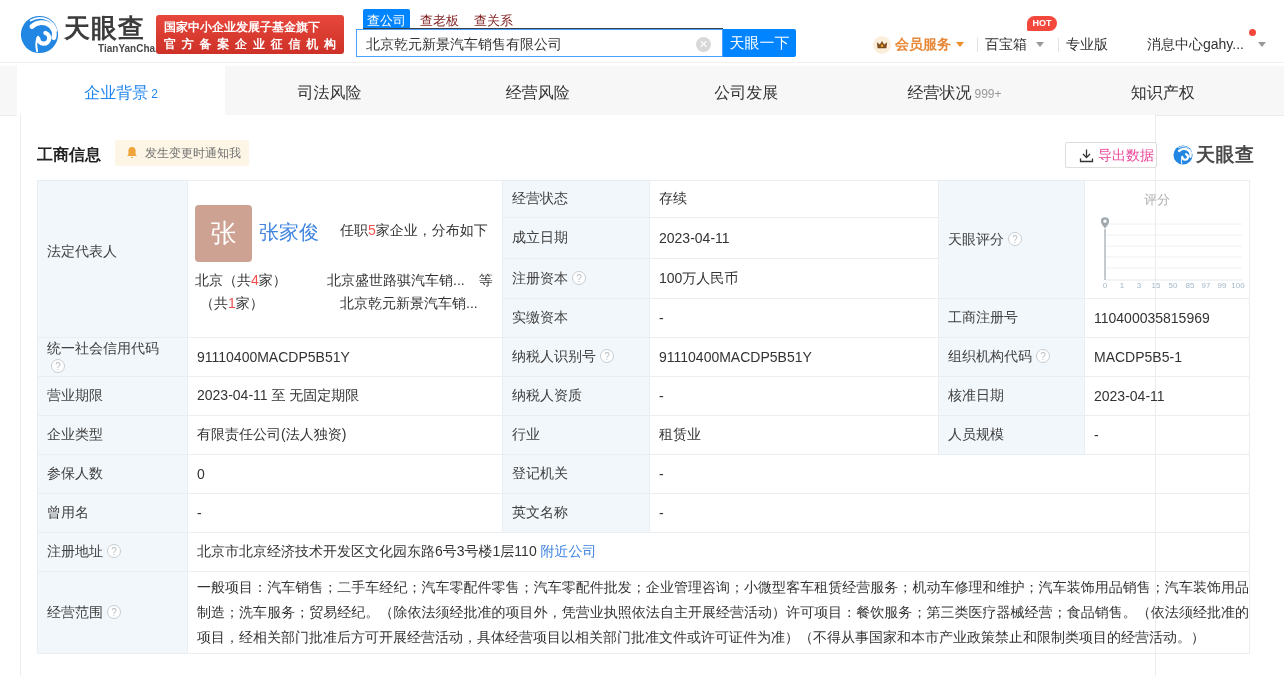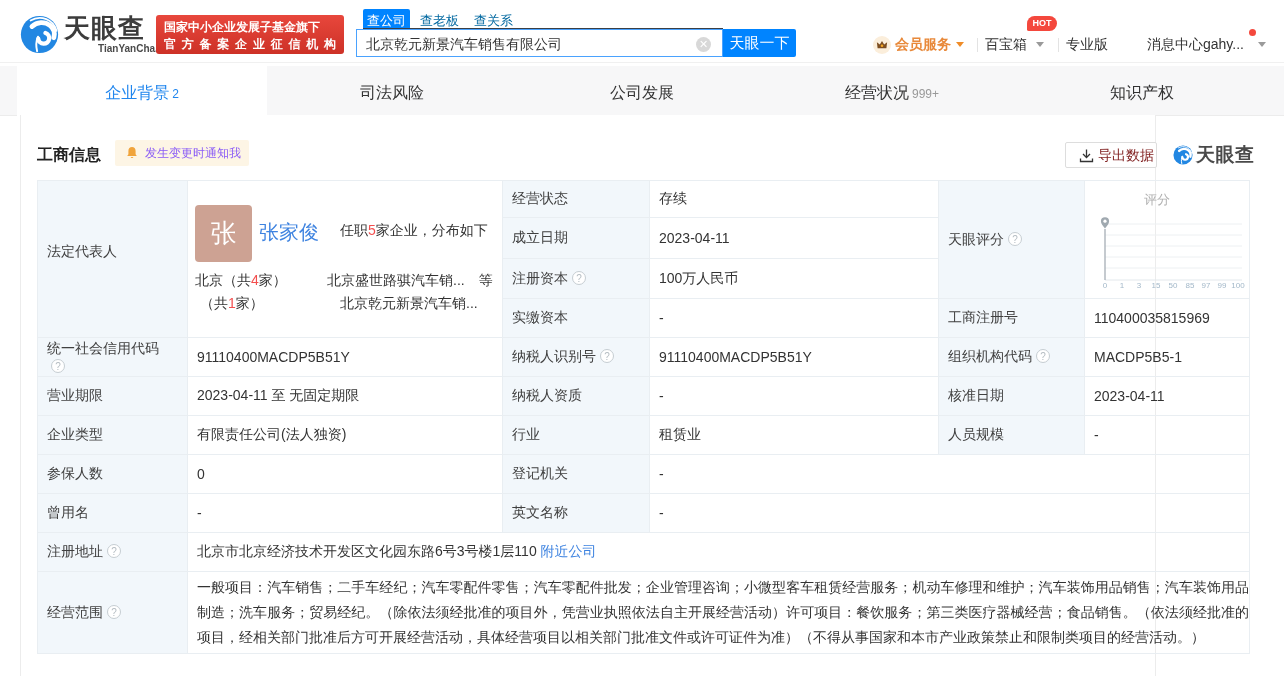--- a/index.html
+++ b/index.html
@@ -12,21 +12,21 @@
 #logo-ic { position:absolute; left:20px; top:15px; width:39px; height:39px; }
 #logo-txt { position:absolute; left:64px; top:15px; font-size:26px; font-weight:bold; color:#3c3c3c; letter-spacing:1px; line-height:26px;}
 #logo-sub { position:absolute; left:66px; top:43px; font-size:10px; font-weight:bold; color:#4a4a4a; letter-spacing:0;margin-left:32px; }
 #badge { position:absolute; left:156px; top:15px; width:188px; height:39px; background:linear-gradient(#e8473c,#cd3127); border-radius:3px; color:#fff; font-weight:bold; font-size:12px; padding:3px 8px 0; }
 #badge .l1 { letter-spacing:0; line-height:18px; }
 #badge .l2 { text-align:justify; text-align-last:justify; line-height:17px; }
 
 
 #stabs { position:absolute; left:363px; top:9px; height:20px; font-size:13px; }
 #stabs .t1 { display:inline-block; background:#0084ff; color:#fff; padding:3px 4px 2px; border-radius:2px 2px 0 0;text-align:right; }
-#stabs .t { display:inline-block; color:#0369a1; padding:3px 0 2px; margin-left:13px; }
+#stabs .t { display:inline-block; color:#7f1d1d; padding:3px 0 2px; margin-left:13px; }
 #stabs-line { position:absolute; left:363px; top:28px; width:360px; height:1px; background:#3c3f44; }
 #sinput { position:absolute; left:356px; top:29px; width:367px; height:28px; border:1px solid #4aa2fe; background:#fff; }
 #sinput .txt { position:absolute; left:9px; top:6px; font-size:14px; color:#333; }
 #sclear { position:absolute; left:339px; top:7px; width:15px; height:15px; border-radius:50%; background:#d8d8d8; color:#fff; font-size:11px; line-height:15px; text-align:center; }
 #sbtn { position:absolute; left:723px; top:29px; width:73px; height:28px; background:#0084ff; color:#fff; font-size:15px; text-align:center; line-height:28px; border-radius:0 2px 2px 0; }
 .rm { position:absolute; top:36px; font-size:14px; color:#333; white-space:nowrap; }
 .orange { color:#e8893a; font-weight:bold; }
 .caret { display:inline-block; width:0; height:0; border-left:4px solid transparent; border-right:4px solid transparent; border-top:5px solid #ef8c28; vertical-align:2px; }
 .caretg { display:inline-block; width:0; height:0; border-left:4px solid transparent; border-right:4px solid transparent; border-top:5px solid #9a9a9a; vertical-align:2px; }
 .vsep { position:absolute; top:38px; width:1px; height:14px; background:#e3e3e3; }
@@ -39,23 +39,23 @@
 #tabs .tab { flex:1; text-align:center; font-size:16px; color:#333; line-height:53px; }
 #tabs .tab.act { background:#fff; color:#2086ee; }
 #tabs .sup { font-size:12px; color:#2086ee; margin-left:3px; }
 #tabs .supg { font-size:12px; color:#999; margin-left:3px; }
 
 
 #main { position:absolute; left:20px; top:115px; width:1136px; height:561px; border-left:1px solid #ececec; border-right:1px solid #ececec; background:#fff; }
 
 
 #sh-title { position:absolute; left:16px; top:30px; font-size:16px; font-weight:bold; color:#222; }
-#chip { position:absolute; left:94px; top:25px; height:26px; background:#fdf5e5; border-radius:2px; font-size:12px; color:#8b5cf6; line-height:26px; padding:0 8px 0 30px; }
+#chip { position:absolute; left:94px; top:25px; height:26px; background:#fdf5e5; border-radius:2px; font-size:12px; color:#737373; line-height:26px; padding:0 8px 0 30px; }
 #chip svg { position:absolute; left:10px; top:6px; }
-#expbtn { position:absolute; left:1044px; top:27px; width:92px; height:26px; border:1px solid #ddd; border-radius:2px; background:#fff; font-size:14px; color:#7f1d1d; line-height:24px; padding-left:32px; }
+#expbtn { position:absolute; left:1044px; top:27px; width:92px; height:26px; border:1px solid #ddd; border-radius:2px; background:#fff; font-size:14px; color:#ec4899; line-height:24px; padding-left:32px; }
 #expbtn svg { position:absolute; left:13px; top:5px; }
 #wm { position:absolute; left:1152px; top:29px; width:120px; white-space:nowrap; }
 #wm-ic { position:absolute; left:0; top:1px; width:20px; height:20px; }
 #wm-tx { position:absolute; left:23px; top:0; font-size:19px; line-height:21px; font-weight:bold; color:#4a4a4a; letter-spacing:0.5px; }
 
 
 table { position:absolute; left:16px; top:65px; border-collapse:collapse; table-layout:fixed; width:1212px; }
 td { border:1px solid #e9eef2; font-size:14px; color:#333; padding:0 16px 0 9px; vertical-align:middle; }
 td.lb { background:#f2f7fb; color:#404040; }
 td .q { display:inline-block; width:14px; height:14px; border:1px solid #c6cdd2; border-radius:50%; color:#b4bcc2; font-size:10px; line-height:13px; text-align:center; margin-left:4px; vertical-align:1px; background:#fff;}
@@ -120,20 +120,21 @@
     <span class="rm" style="left:1127px;margin-left:20px;">消息中心</span>
     <span class="rm" style="left:1203px;">gahy...</span>
     <div id="reddot"></div>
     <span class="caretg" style="position:absolute; left:1258px; top:42px;"></span>
   </div>
 
   <div id="tabbar">
     <div id="tabs">
       <div class="tab act">企业背景<span class="sup">2</span></div>
       <div class="tab">司法风险</div>
+      <div class="tab">经营风险</div>
       <div class="tab">公司发展</div>
       <div class="tab">经营状况<span class="supg">999+</span></div>
       <div class="tab">知识产权</div>
     </div>
   </div>
 
   <div id="main">
     <div id="sh-title">工商信息</div>
     <div id="chip"><svg width="14" height="14" viewBox="0 0 14 14">
           <path d="M7 1 C4.8 1 3.4 2.6 3.4 5 L3.4 8.2 L2.2 10 L11.8 10 L10.6 8.2 L10.6 5 C10.6 2.6 9.2 1 7 1 Z" fill="#f0a43c"></path>

